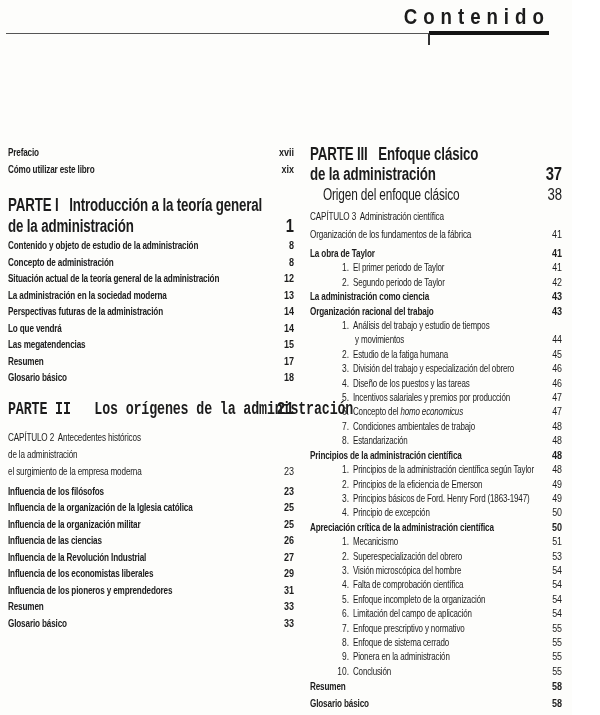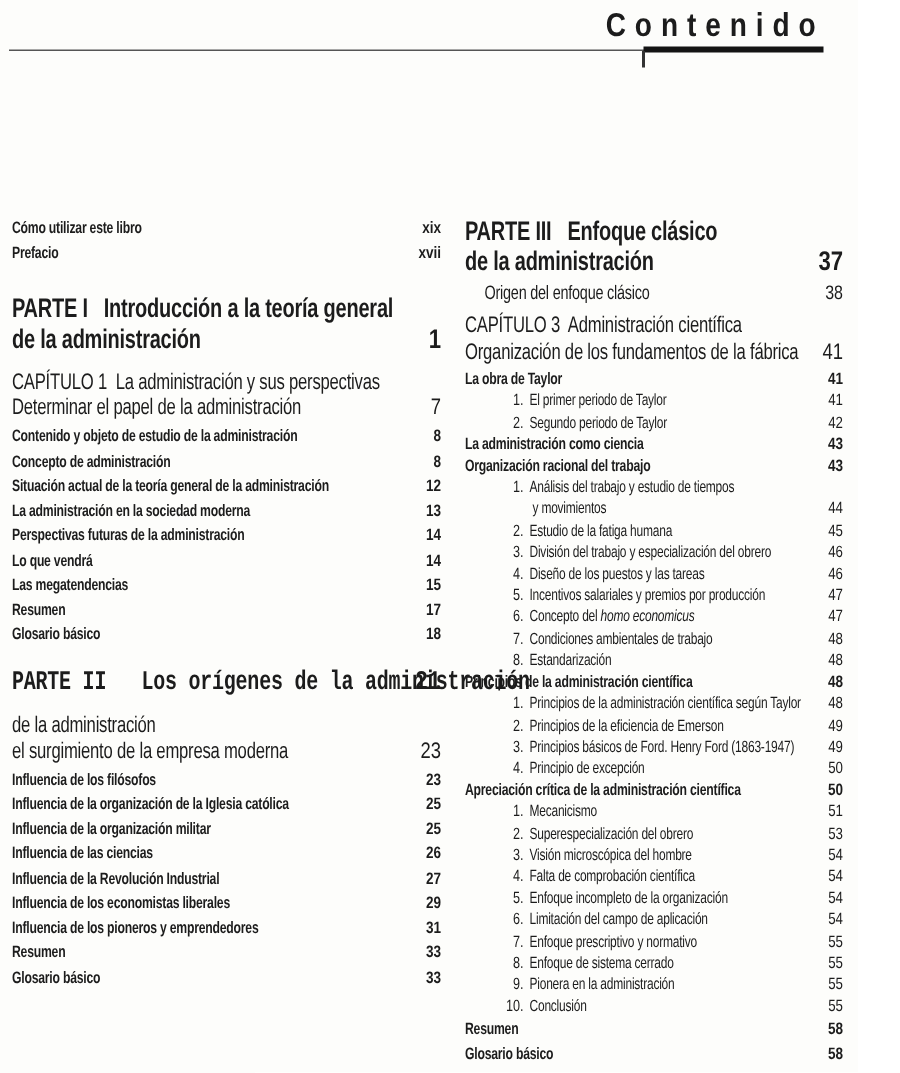--- a/index.html
+++ b/index.html
@@ -31,24 +31,24 @@
     flex:none; min-width:22px; margin-left:4px; text-align:right; white-space:pre;
     transform:scaleX(0.82); transform-origin:100% 50%;
   }
   .line .num {
     flex:none; width:17px; margin-right:4px; text-align:right; white-space:pre;
     transform:scaleX(0.78); transform-origin:100% 50%;
   }
   
   .front .line, .bold .line { font-weight:700; font-size:11px; }
   .part .line   { font-weight:700; font-size:18px; letter-spacing:-0.1px; }
-  .chapter .line{ font-size:15px; }
+  .chapter .line{ font-size:11px; }
   .item .line   { font-size:10.8px; padding-left:22px; }
   .item .line.cont { padding-left:45px; }
-  .small .line  { font-size:13px; padding-left:13px; }
+  .small .line  { font-size:16px; padding-left:13px; }
   
   .col-left .line { line-height:16.5px; }
   .col-left .front .line   { line-height:17px; }
   .col-left .part .line    { line-height:21px;justify-content:flex-end; }
   .col-left .chapter .line { line-height:17px; }
   .col-left .part    { margin-top:17px; }
   .col-left .chapter { margin-top:9px; }
   .col-left .chapter + .bold { margin-top:3px; }
   .col-left .bold + .part    { margin-top:13px;font-family:Liberation Mono, monospace; }
   
@@ -68,50 +68,40 @@
 <div class="page">
   <h1 class="title">Contenido</h1>
   <div class="rule">
     <div class="rule-thick"></div>
     <div class="rule-tick"></div>
   </div>
   <main class="cols">
     <section class="col col-left">
         <div class="entry front">
           <div class="line">
+            <span class="t"><span>Prefacio</span></span>
+            <span class="p">xvii</span>
+          </div>
+        </div>
+        <div class="entry front">
+          <div class="line">
             <span class="t"><span>Cómo utilizar este libro</span></span>
             <span class="p">xix</span>
           </div>
         </div>
-        <div class="entry front">
-          <div class="line">
-            <span class="t"><span>Prefacio</span></span>
-            <span class="p">xvii</span>
-          </div>
-        </div>
         <div class="entry part">
           <div class="line">
             <span class="t"><span>PARTE I   Introducción a la teoría general</span></span>
             <span class="p"></span>
           </div>
           <div class="line">
             <span class="t"><span>de la administración</span></span>
             <span class="p">1</span>
           </div>
         </div>
-        <div class="entry chapter">
-          <div class="line">
-            <span class="t"><span>CAPÍTULO 1  La administración y sus perspectivas</span></span>
-            <span class="p"></span>
-          </div>
-          <div class="line">
-            <span class="t"><span>Determinar el papel de la administración</span></span>
-            <span class="p">7</span>
-          </div>
-        </div>
         <div class="entry bold">
           <div class="line">
             <span class="t"><span>Contenido y objeto de estudio de la administración</span></span>
             <span class="p">8</span>
           </div>
         </div>
         <div class="entry bold">
           <div class="line">
             <span class="t"><span>Concepto de administración</span></span>
             <span class="p">8</span>
@@ -159,20 +149,24 @@
             <span class="p">18</span>
           </div>
         </div>
         <div class="entry part">
           <div class="line">
             <span class="t"><span>PARTE II   Los orígenes de la administración</span></span>
             <span class="p">21</span>
           </div>
         </div>
         <div class="entry chapter">
+          <div class="line">
+            <span class="t"><span>CAPÍTULO 2  Antecedentes históricos</span></span>
+            <span class="p"></span>
+          </div>
           <div class="line">
             <span class="t"><span>de la administración</span></span>
             <span class="p"></span>
           </div>
           <div class="line">
             <span class="t"><span>el surgimiento de la empresa moderna</span></span>
             <span class="p">23</span>
           </div>
         </div>
         <div class="entry bold">

